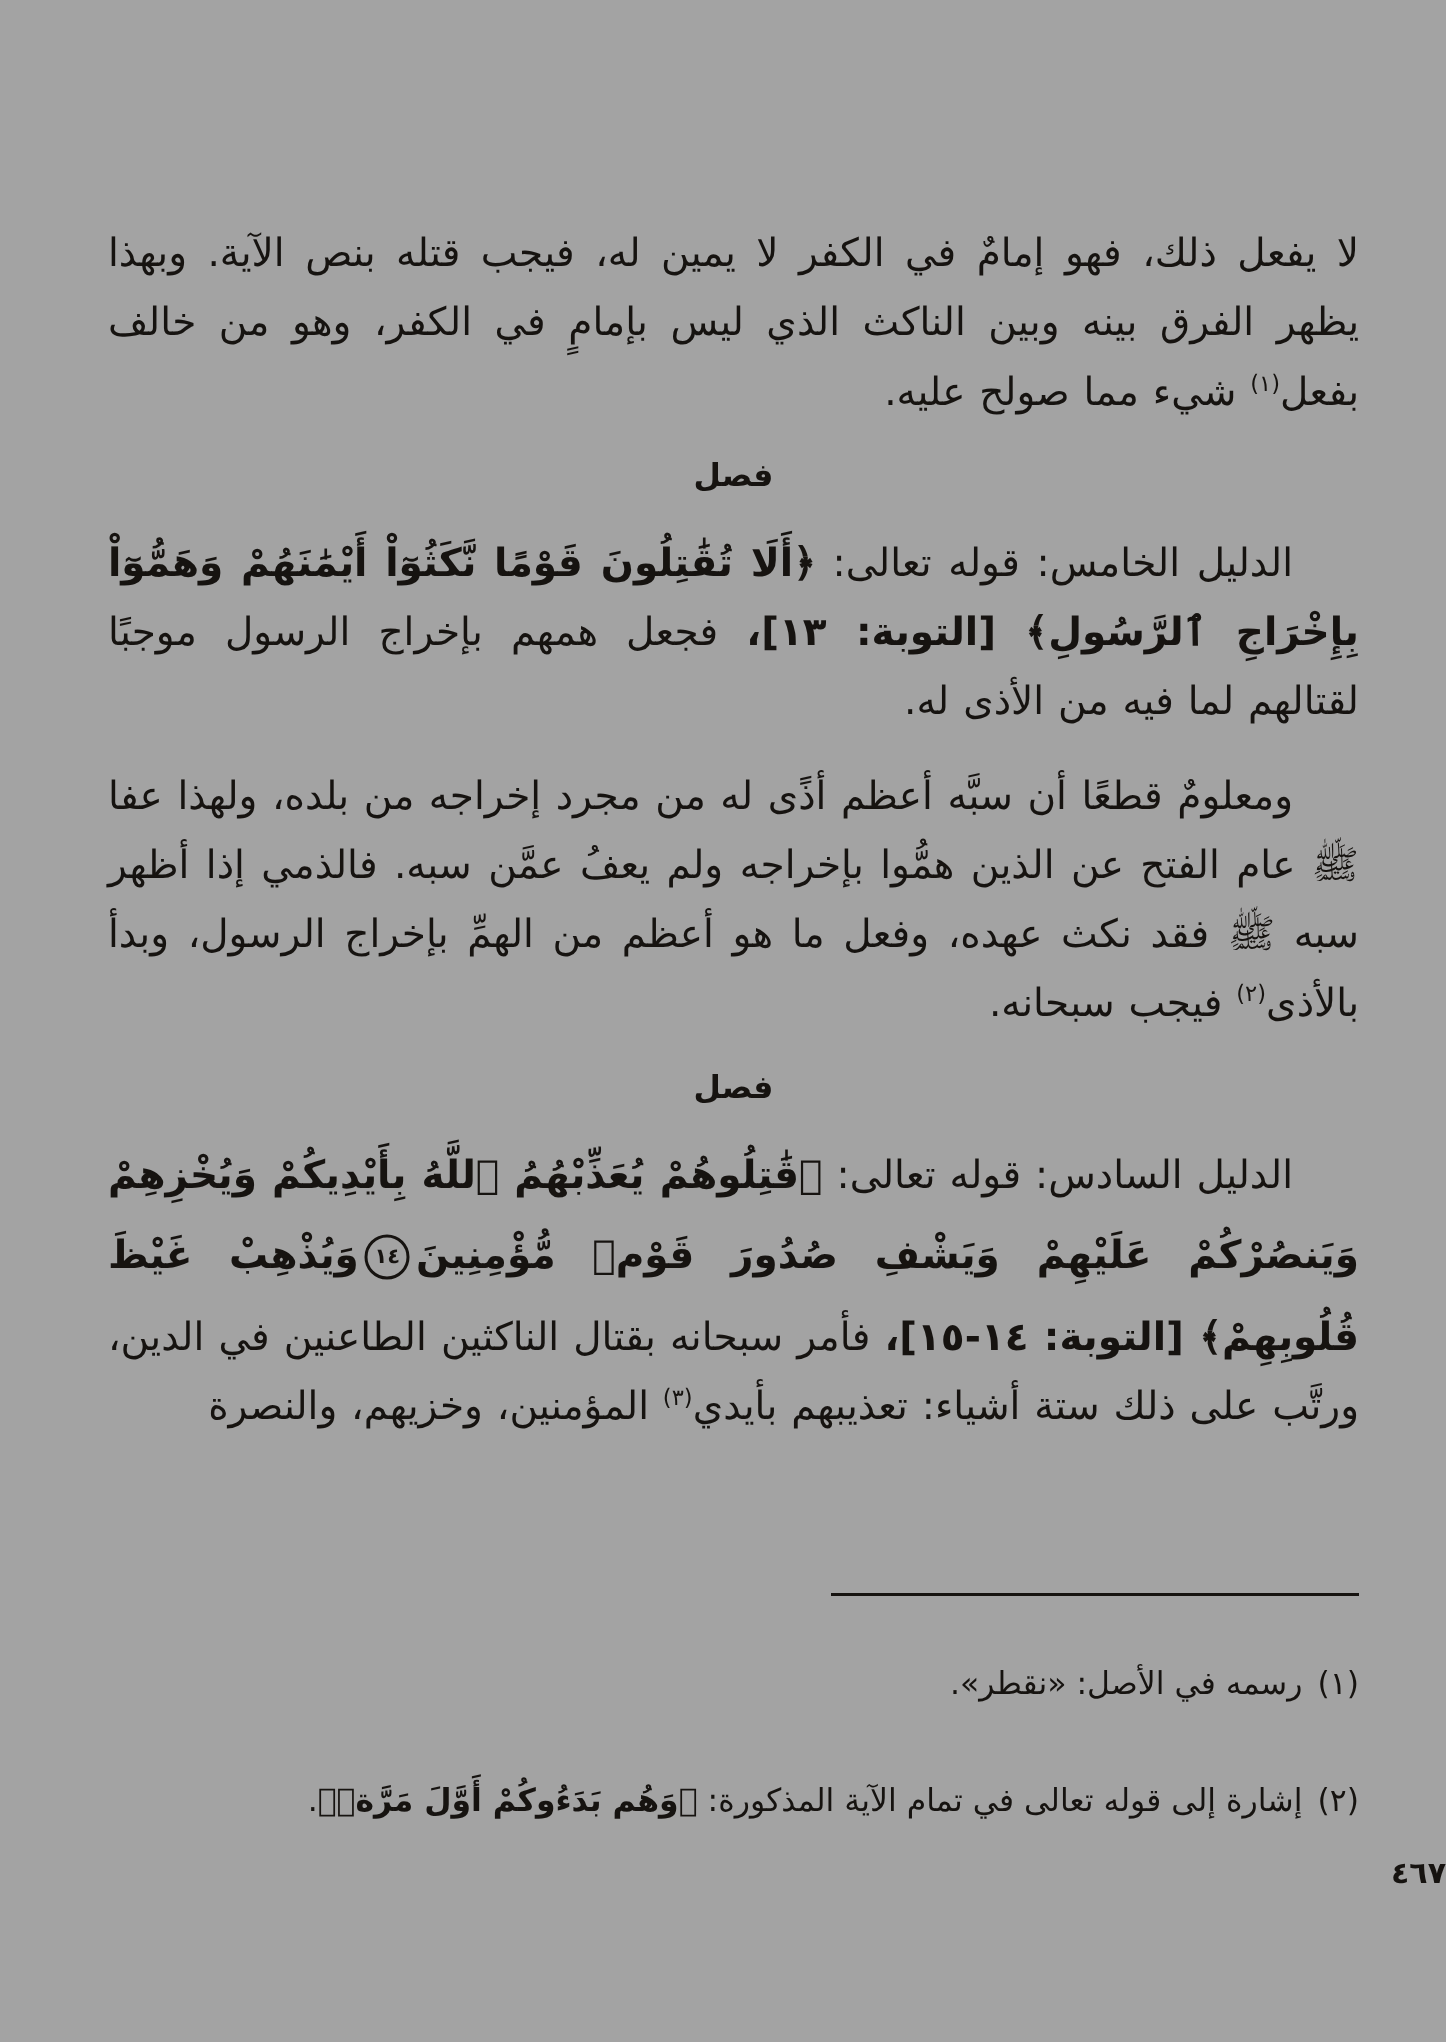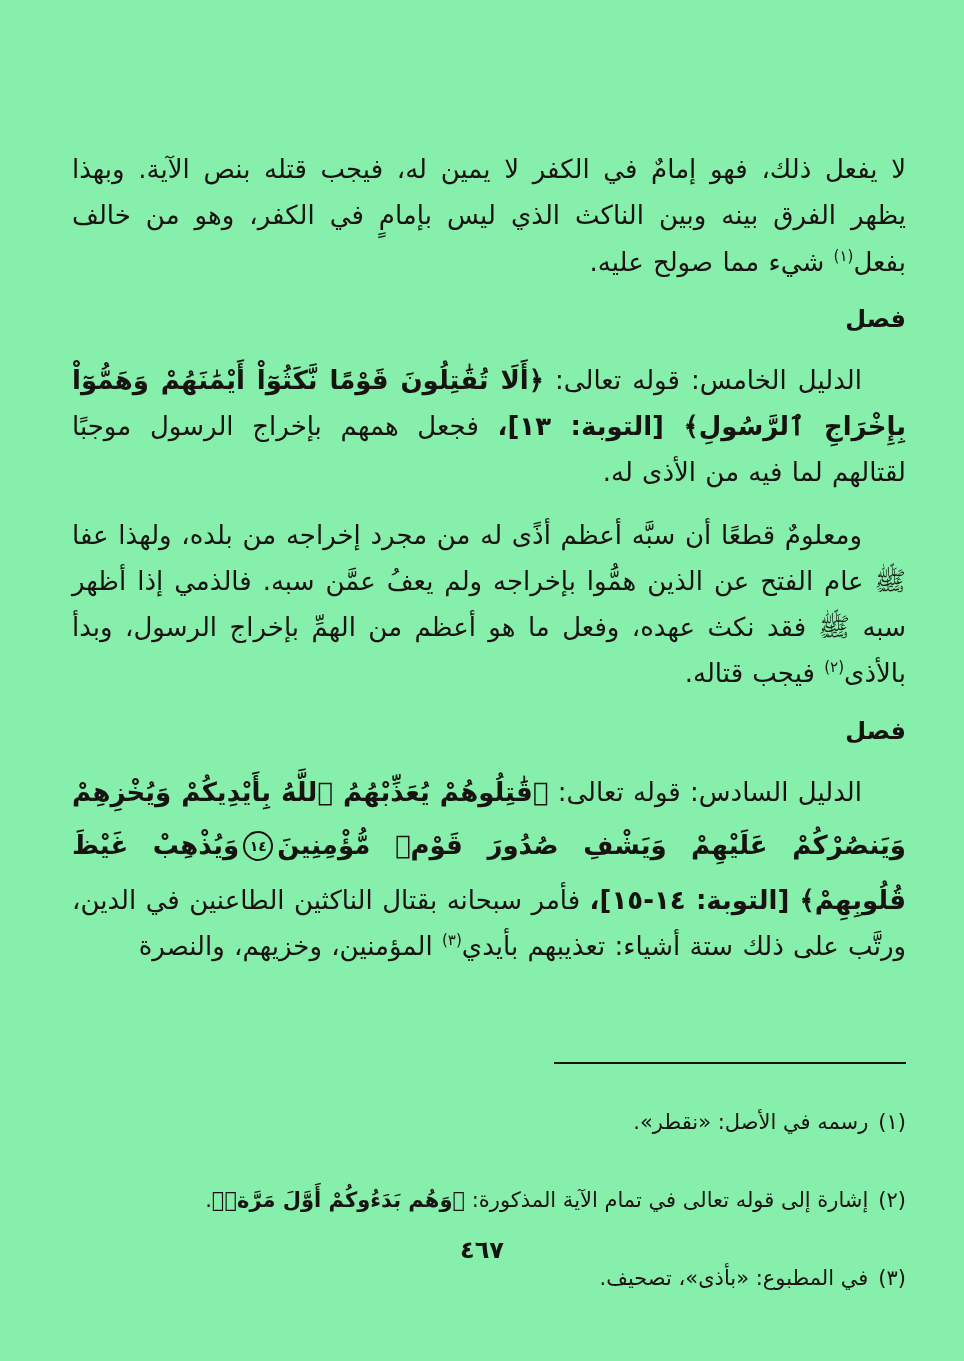--- a/index.html
+++ b/index.html
@@ -2,21 +2,21 @@
 <html lang="ar" dir="rtl"><head>
 <meta charset="utf-8">
 <style>
   * { margin: 0; padding: 0; box-sizing: border-box; }
   html, body { background: #ffffff; }
   .page {
     position: relative;
     width: 964px;
     height: 1361px;
     margin: 0 auto;
-    background: #86efac;
+    background: #a3a3a3;
     direction: rtl;
     font-family: "DejaVu Sans", sans-serif;
     color: #161310;
     overflow: hidden;
   }
   .text-block {
     position: absolute;
     top: 146px;
     right: 58px;
     left: 72px;
@@ -24,21 +24,22 @@
   .para {
     font-size: 26px;
     line-height: 1.78;
     text-align: justify;
     text-indent: 44px;
     margin-bottom: 16px;
     word-spacing: 1px;
   }
   .para.no-indent { text-indent: 0; }
   .fasl {
-    font-size: 24px;
+    text-align: center;
+    font-size: 21px;
     font-weight: bold;
     margin: 20px 0 24px 0;
   }
   .lead { font-weight: normal; }
   .quran { font-weight: bold; }
   .ref { font-weight: bold; }
   sup.fnref {
     font-size: 0.58em;
     vertical-align: super;
     line-height: 0;
@@ -75,51 +76,49 @@
     text-align: right;
     margin-bottom: 2px;
     margin-top: 39px;
   }
   .fn-label { margin-left: 10px; }
   .page-number {
     position: absolute;
     top: 1236px;
     left: 0;
     right: 0;
-    text-align: center;
-    font-size: 24px;
+    font-size: 20px;
     font-weight: bold;
   }
 </style>
 </head>
 <body>
 
 <div class="page">
 
   <div class="text-block">
 
     <p class="para no-indent"><span>لا يفعل ذلك، فهو إمامٌ في الكفر لا يمين له، فيجب قتله بنص الآية. وبهذا يظهر الفرق بينه وبين الناكث الذي ليس بإمامٍ في الكفر، وهو من خالف بفعل</span><sup class="fnref">(١)</sup><span> شيء مما صولح عليه.</span></p>
 
     <h2 class="fasl">فصل</h2>
 
     <p class="para"><span class="lead">الدليل الخامس:</span><span> قوله تعالى: </span><span class="quran">﴿أَلَا تُقَٰتِلُونَ قَوْمًا نَّكَثُوٓاْ أَيْمَٰنَهُمْ وَهَمُّوٓاْ بِإِخْرَاجِ ٱلرَّسُولِ﴾</span><span class="ref"> [التوبة: ١٣]،</span><span> فجعل همهم بإخراج الرسول موجبًا لقتالهم لما فيه من الأذى له.</span></p>
 
-    <p class="para"><span>ومعلومٌ قطعًا أن سبَّه أعظم أذًى له من مجرد إخراجه من بلده، ولهذا عفا ﷺ عام الفتح عن الذين همُّوا بإخراجه ولم يعفُ عمَّن سبه. فالذمي إذا أظهر سبه ﷺ فقد نكث عهده، وفعل ما هو أعظم من الهمِّ بإخراج الرسول، وبدأ بالأذى</span><sup class="fnref">(٢)</sup><span> فيجب قتاله.</span></p>
+    <p class="para"><span>ومعلومٌ قطعًا أن سبَّه أعظم أذًى له من مجرد إخراجه من بلده، ولهذا عفا ﷺ عام الفتح عن الذين همُّوا بإخراجه ولم يعفُ عمَّن سبه. فالذمي إذا أظهر سبه ﷺ فقد نكث عهده، وفعل ما هو أعظم من الهمِّ بإخراج الرسول، وبدأ بالأذى</span><sup class="fnref">(٢)</sup><span> فيجب سبحانه.</span></p>
 
     <h2 class="fasl">فصل</h2>
 
     <p class="para"><span class="lead">الدليل السادس:</span><span> قوله تعالى: </span><span class="quran">﴿قَٰتِلُوهُمْ يُعَذِّبْهُمُ ٱللَّهُ بِأَيْدِيكُمْ وَيُخْزِهِمْ وَيَنصُرْكُمْ عَلَيْهِمْ وَيَشْفِ صُدُورَ قَوْمٖ مُّؤْمِنِينَ</span><span class="ayah-circle">١٤</span><span class="quran">وَيُذْهِبْ غَيْظَ قُلُوبِهِمْ﴾</span><span class="ref"> [التوبة: ١٤-١٥]،</span><span> فأمر سبحانه بقتال الناكثين الطاعنين في الدين، ورتَّب على ذلك ستة أشياء: تعذيبهم بأيدي</span><sup class="fnref">(٣)</sup><span> المؤمنين، وخزيهم، والنصرة</span></p>
 
   </div>
 
   <div class="footnotes">
     <div class="fn-rule"></div>
 
     <div class="fn"><span class="fn-label">(١)</span><span>رسمه في الأصل: «نقطر».</span></div>
 
     <div class="fn"><span class="fn-label">(٢)</span><span>إشارة إلى قوله تعالى في تمام الآية المذكورة: </span><span class="quran">﴿وَهُم بَدَءُوكُمْ أَوَّلَ مَرَّةٖ﴾</span><span>.</span></div>
 
-    <div class="fn"><span class="fn-label">(٣)</span><span>في المطبوع: «بأذى»، تصحيف.</span></div>
   </div>
 
   <div class="page-number">٤٦٧</div>
 
 </div>
 
 </body></html>

